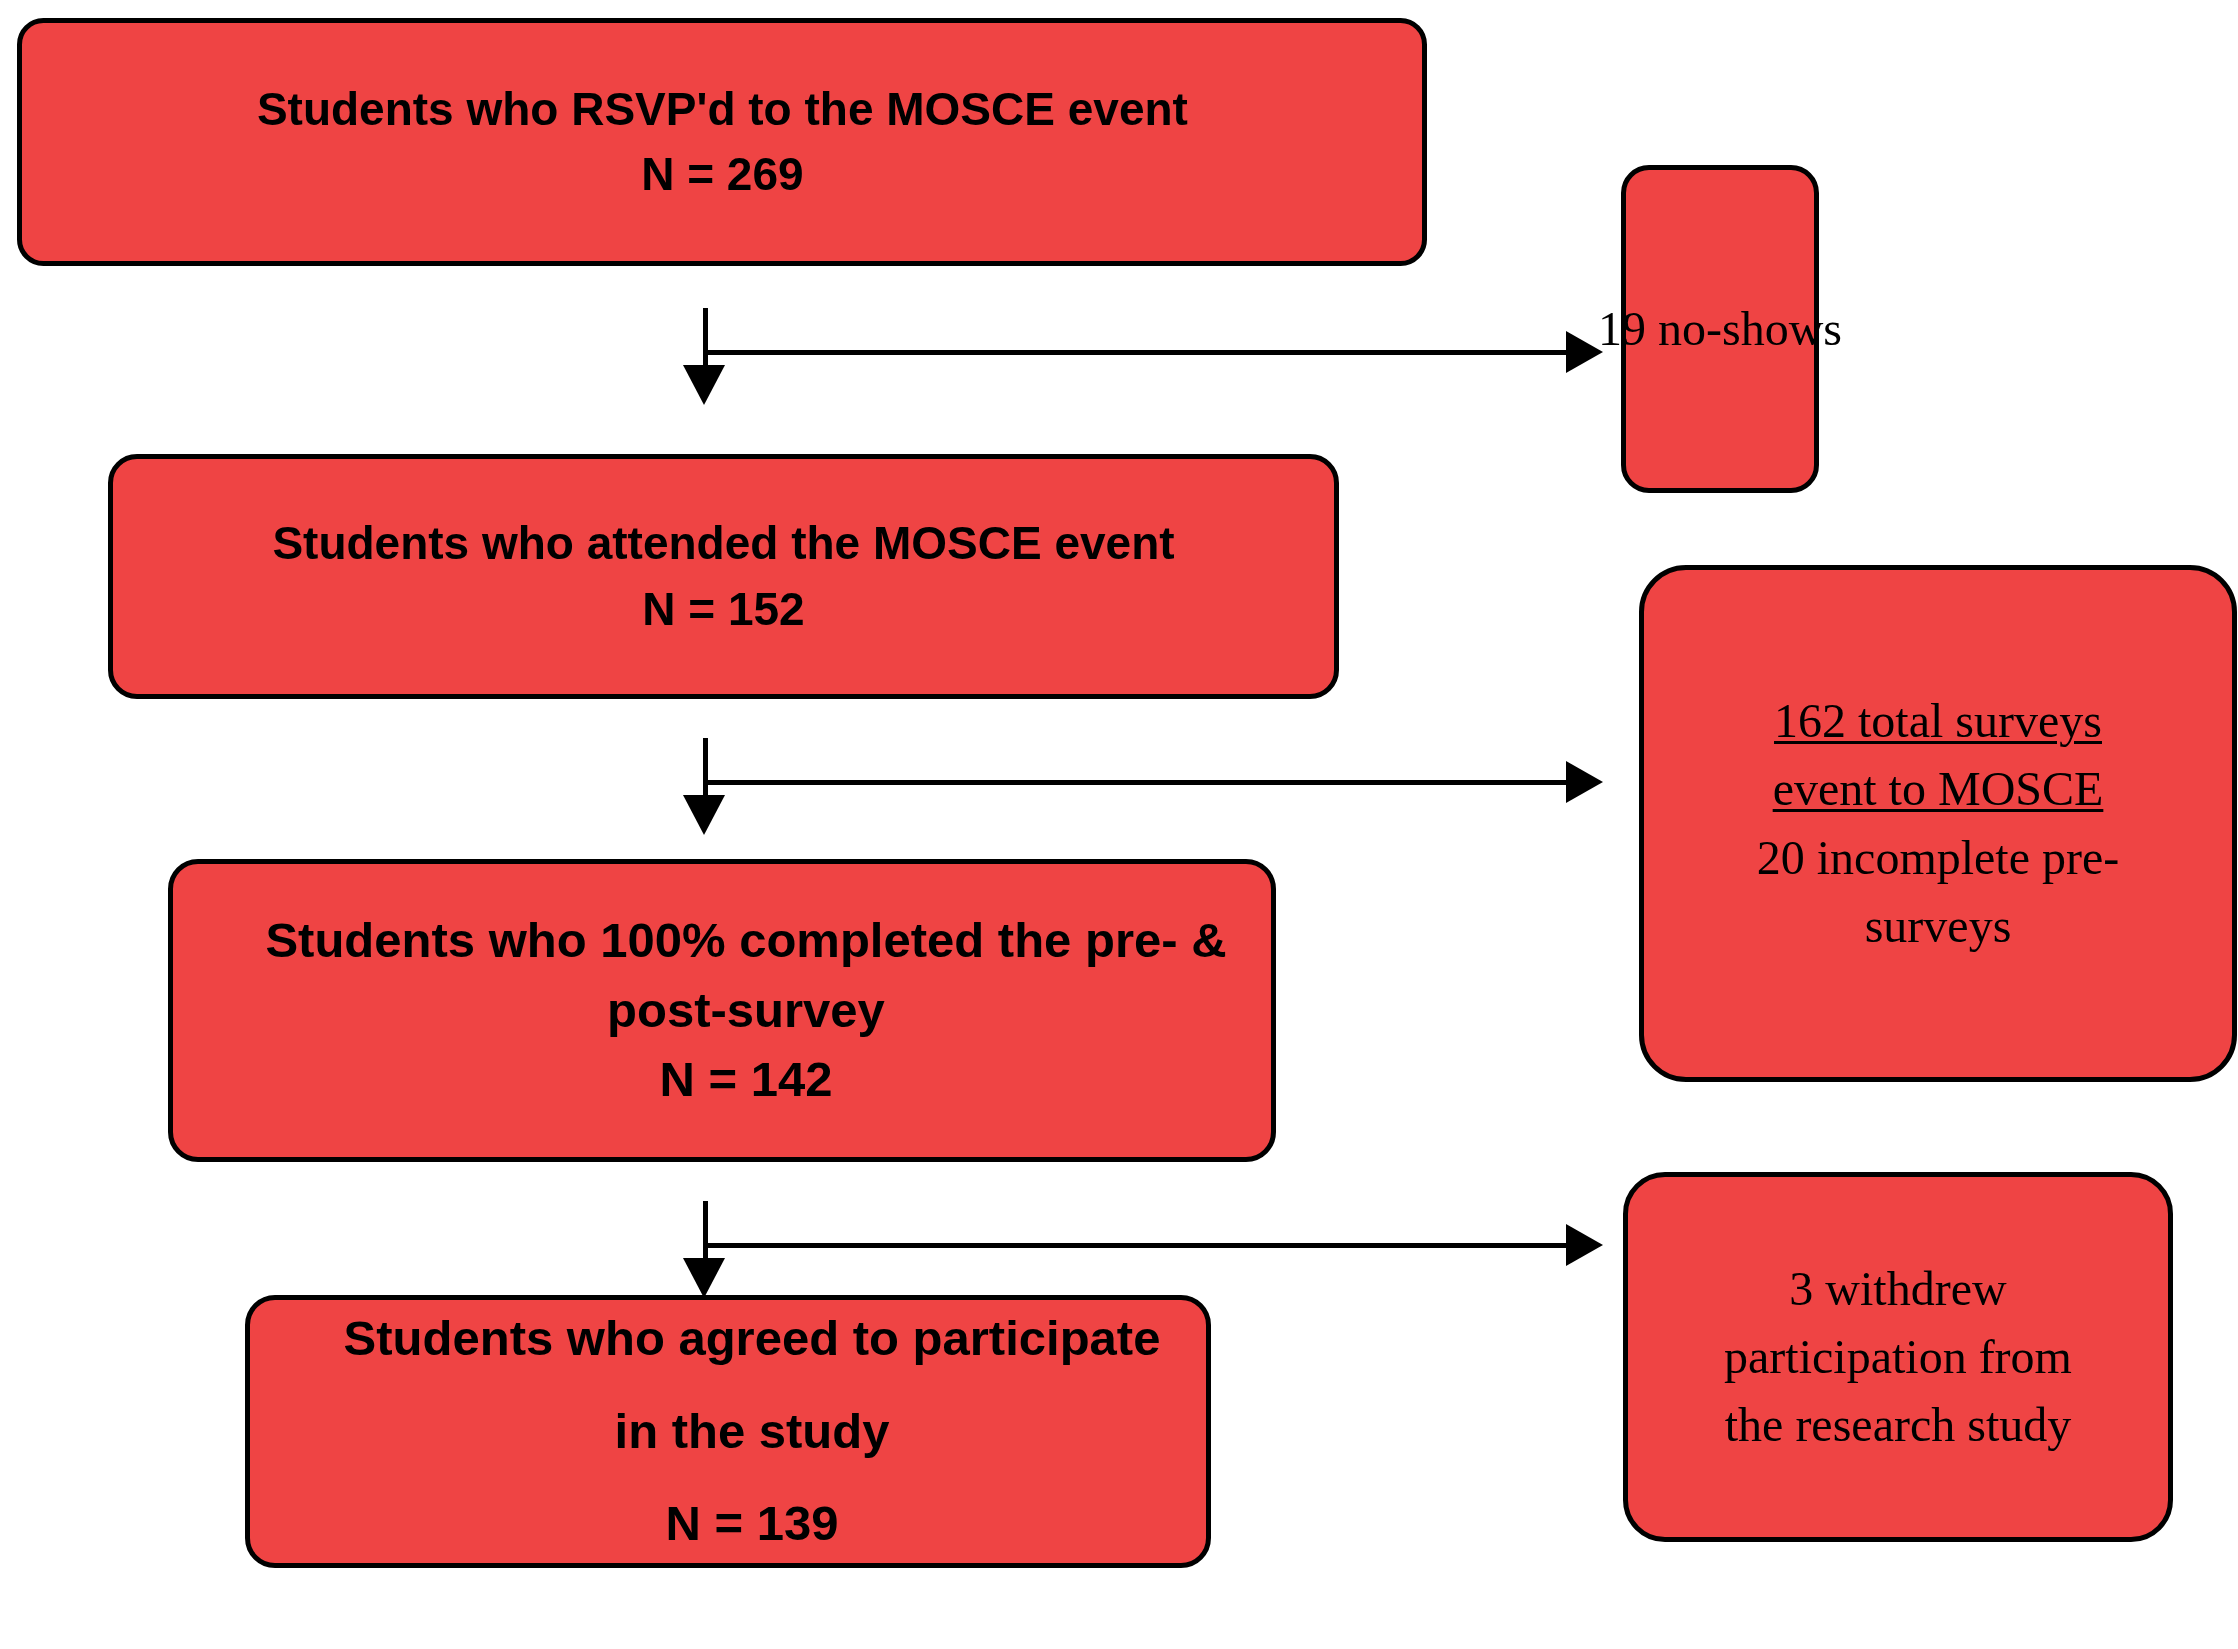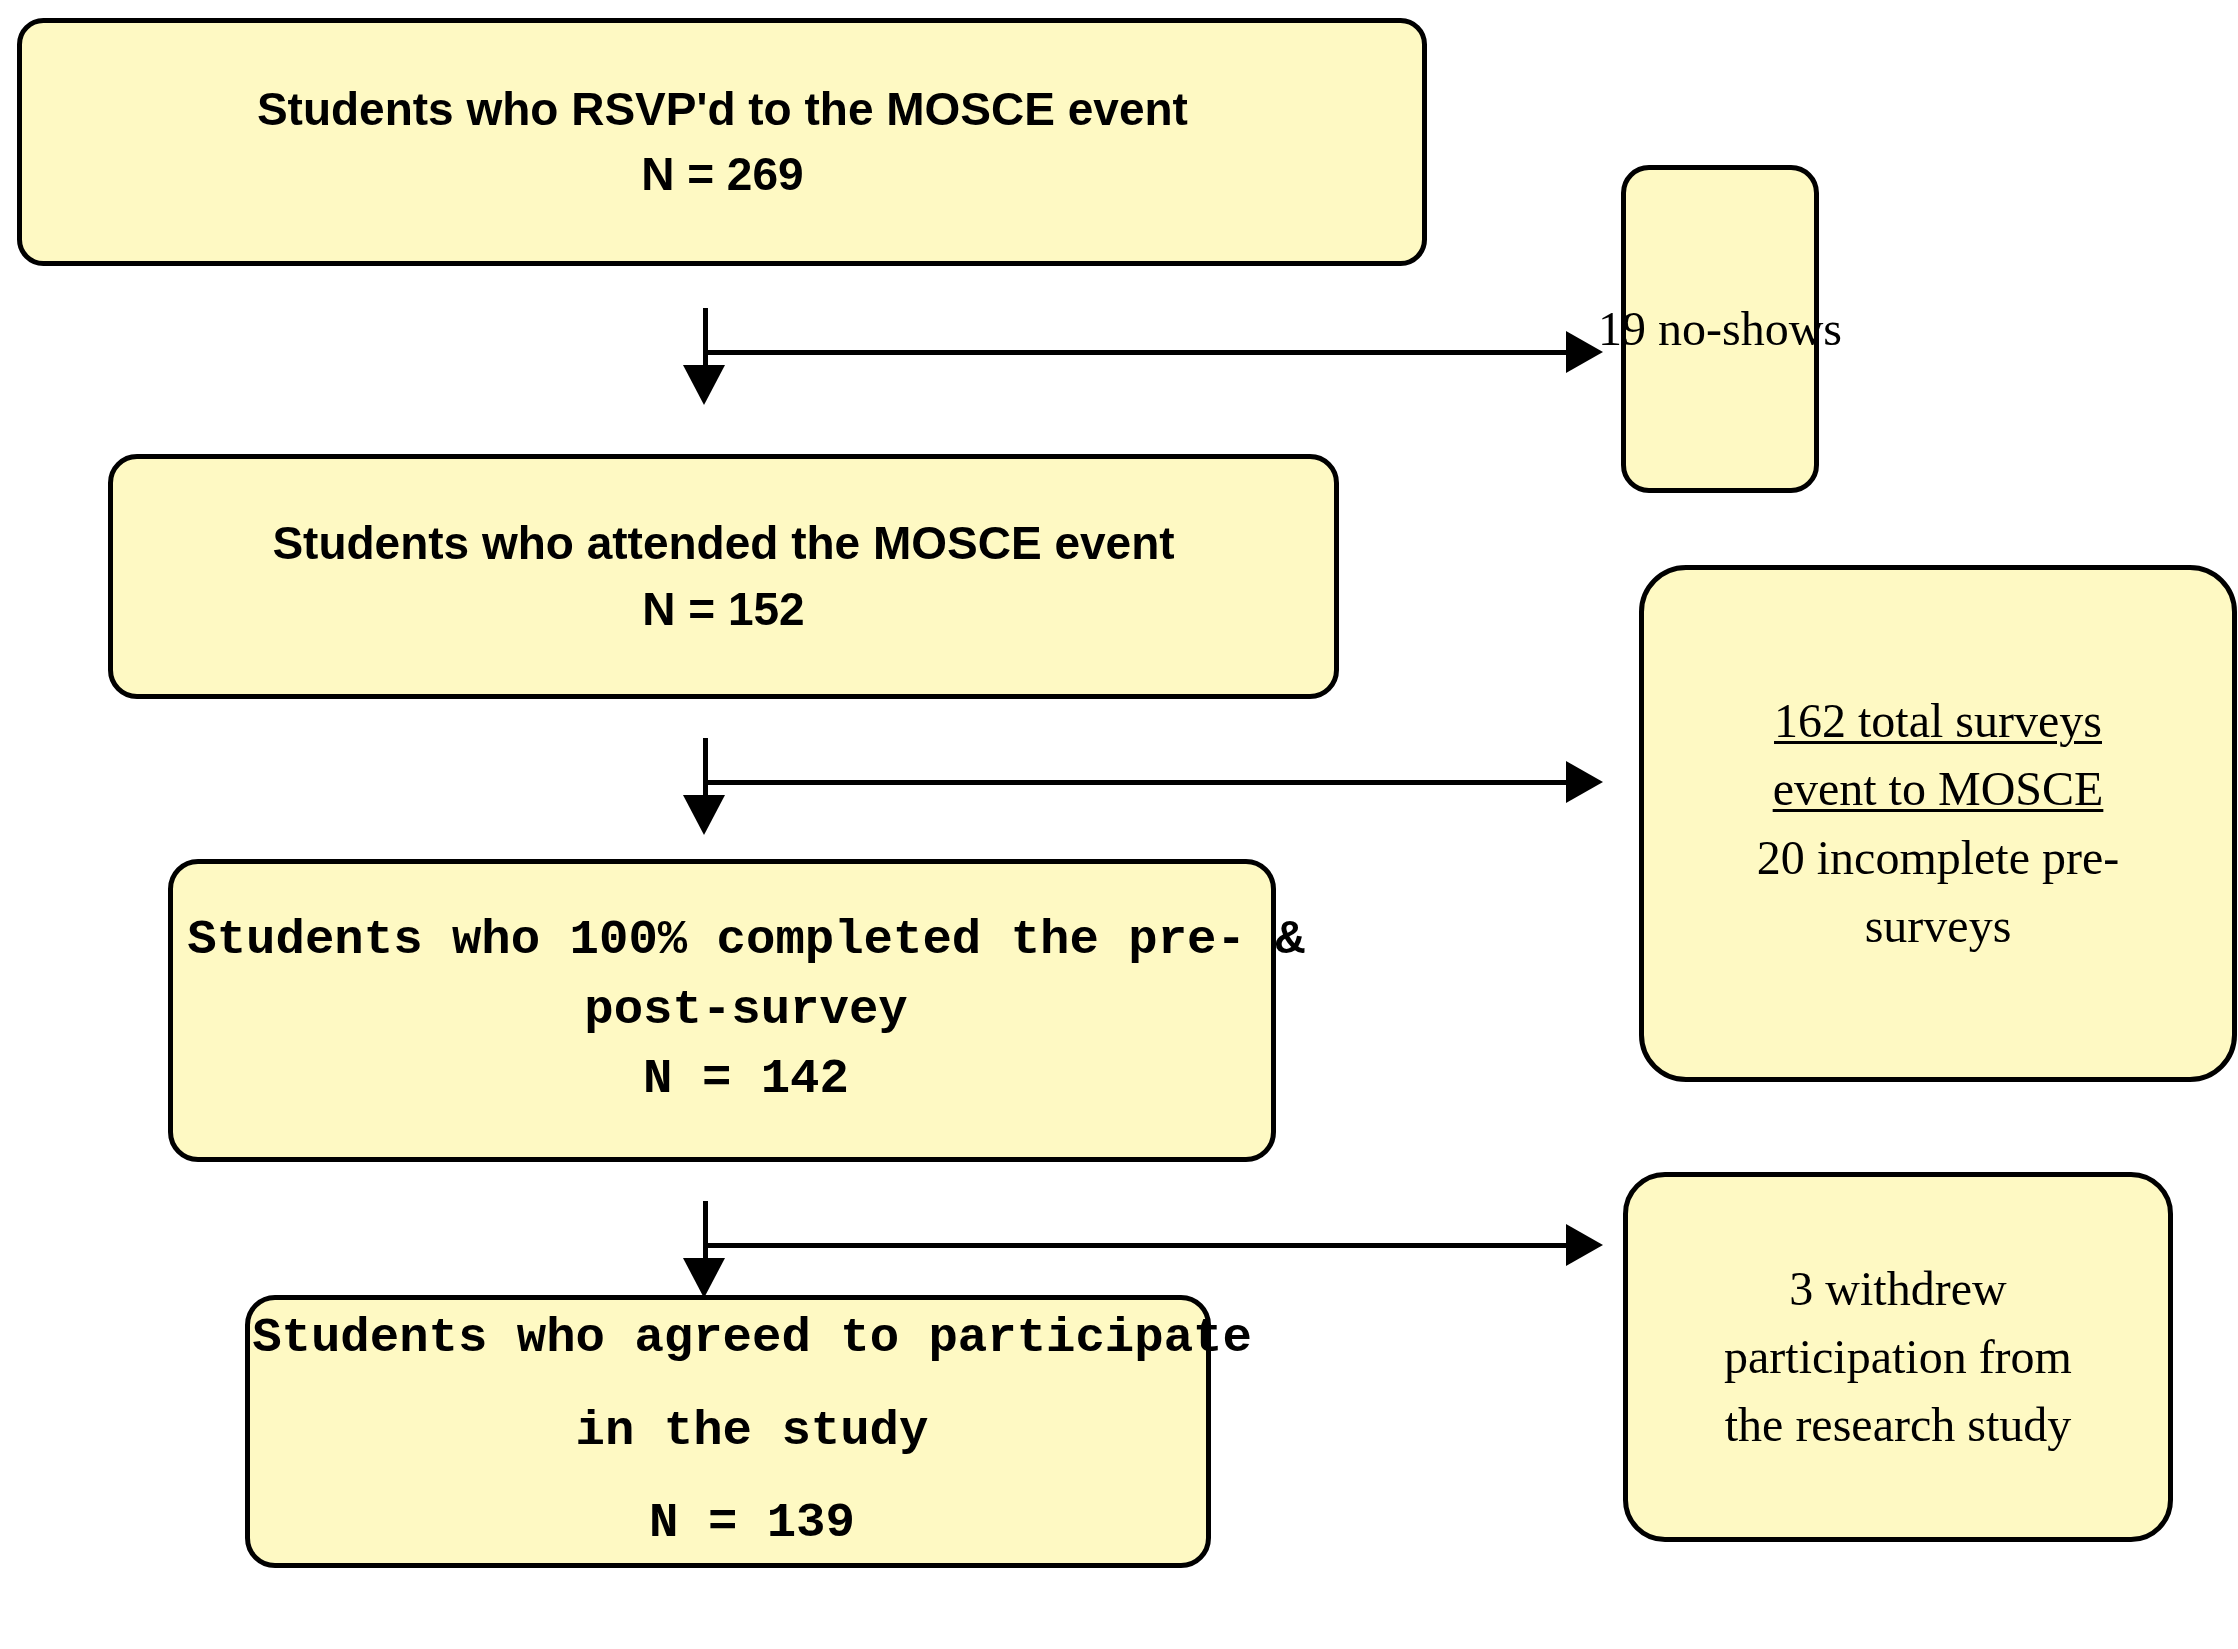--- a/index.html
+++ b/index.html
@@ -11,37 +11,37 @@
     position: relative;
     width: 2239px;
     height: 1650px;
     background: #ffffff;
     overflow: hidden;
   }
   .node {
     position: absolute;
     box-sizing: border-box;
     border: 5.4px solid #000000;
-    background: #fef9c3;
+    background: #ef4444;
     display: flex;
     flex-direction: column;
     align-items: center;
     justify-content: center;
     text-align: center;
     color: #000000;
   }
   
   .sans-node {
     font-family: "Liberation Sans", "DejaVu Sans", sans-serif;
     font-weight: bold;
     font-stretch: condensed;
   }
   
   .serif-node {
-    font-family: Liberation Mono, monospace;
+    font-family: Liberation Sans, sans-serif;
     font-weight: bold;
     padding-left: 48px;
   }
   .serif-side {
     font-family: "Liberation Serif", "DejaVu Serif", serif;
     font-weight: normal;
   }
   .line {
     line-height: 1.42;
     white-space: pre;

